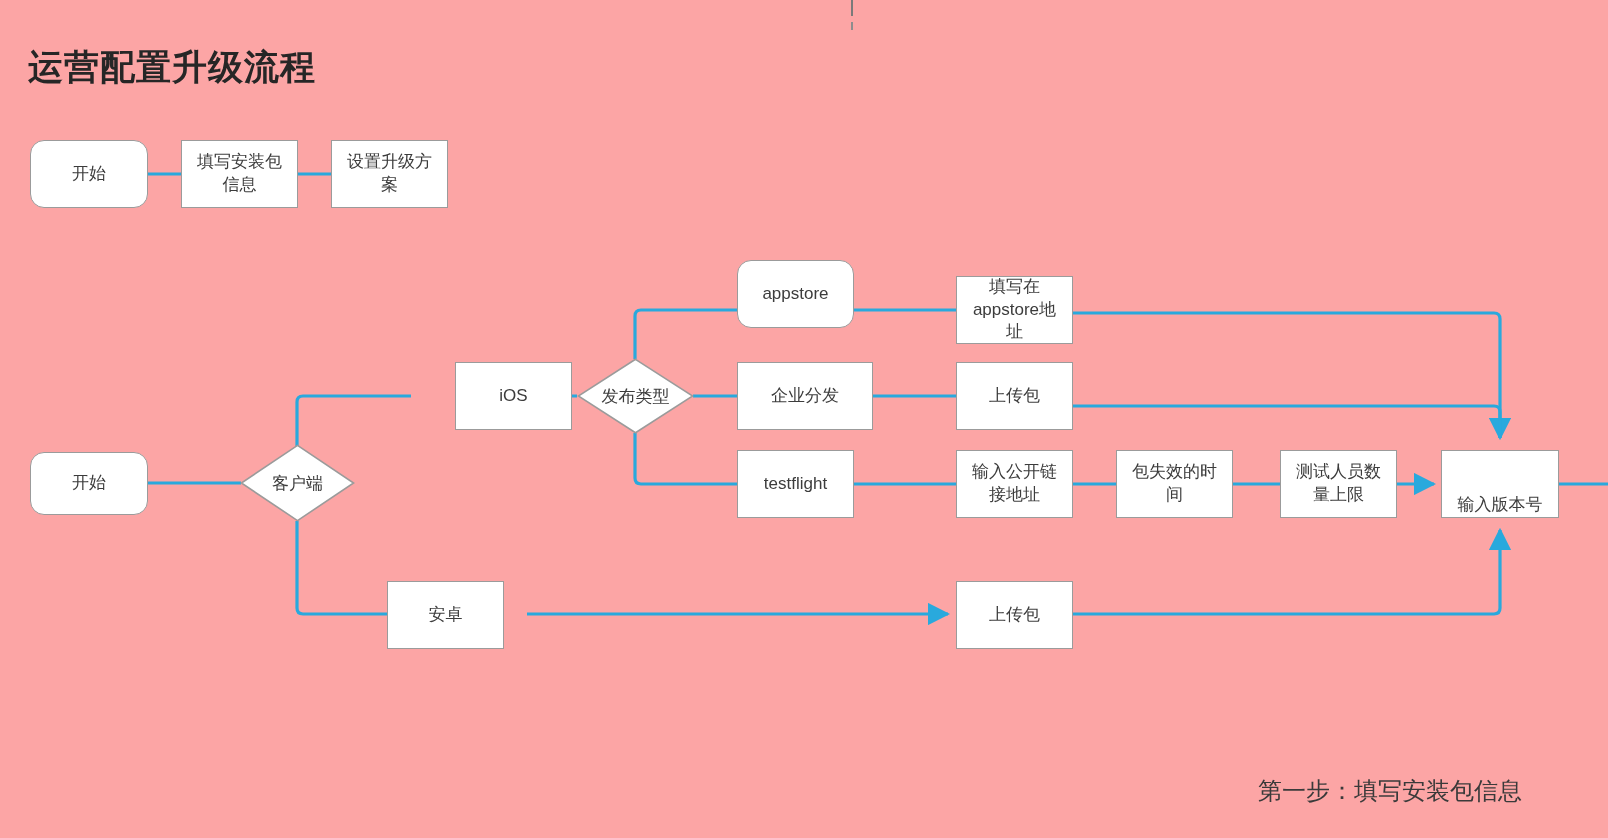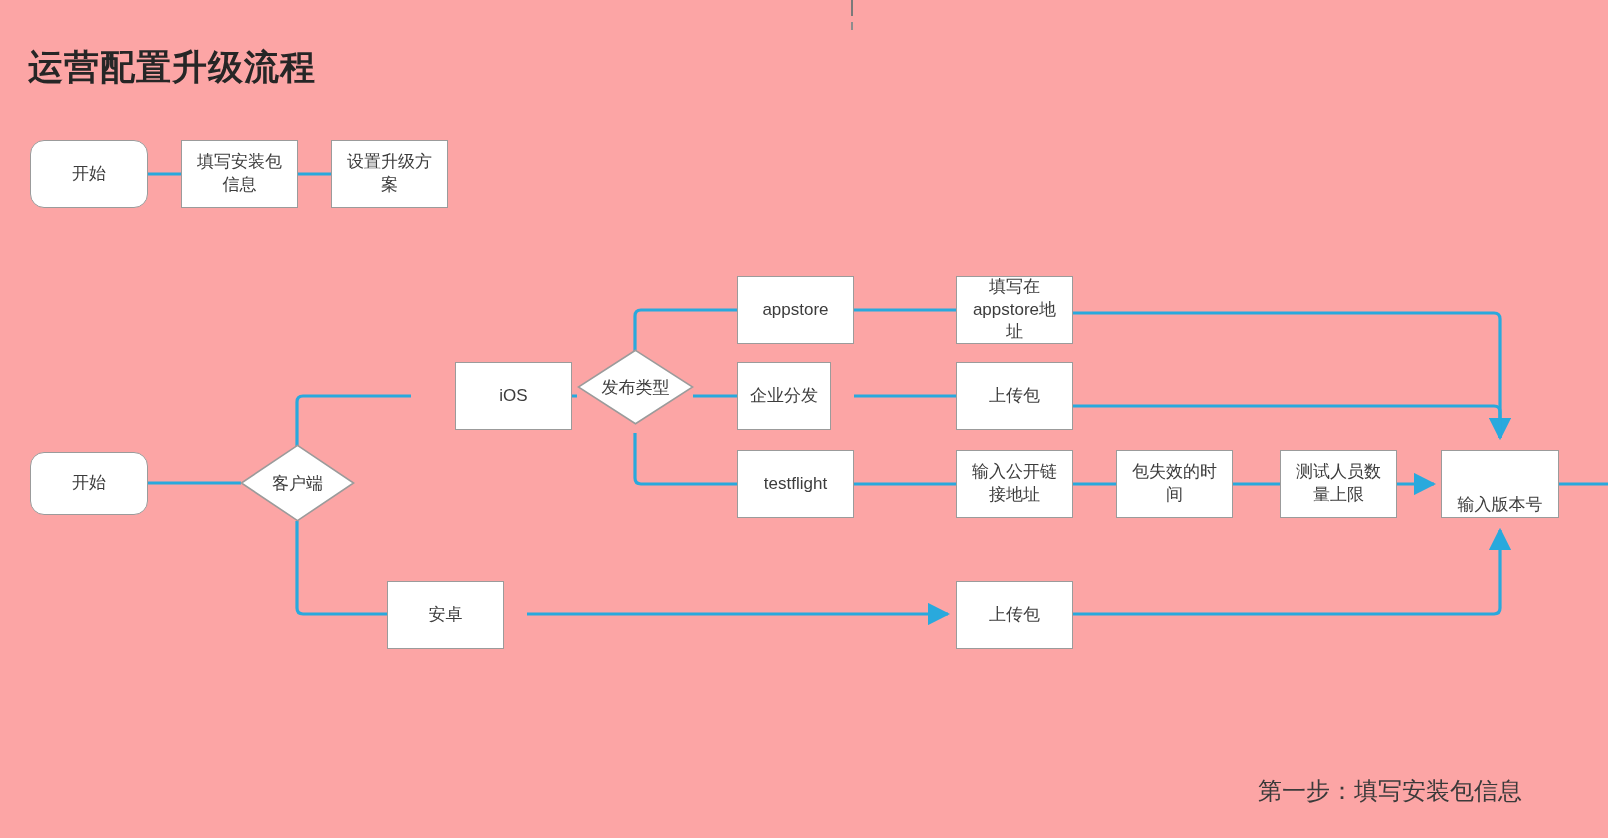--- a/index.html
+++ b/index.html
@@ -208,32 +208,32 @@
   </div>
 
   <div class="node" style="left:411px; top:362px; width:117px; height:68px;margin-left:44px;">
     <span class="label">iOS</span>
   </div>
 
   <div class="node" style="left:387px; top:581px; width:117px; height:68px;">
     <span class="label">安卓</span>
   </div>
 
-  <div class="diamond" style="left:577px; top:349px; width:117px; height:76px;">
+  <div class="diamond" style="left:577px; top:358px; width:117px; height:76px;">
     <svg class="dmd-svg" width="117" height="76" viewBox="0 0 117 76" xmlns="http://www.w3.org/2000/svg">
       <polygon points="58.5,1.3 115.7,38 58.5,74.7 1.3,38" fill="#ffffff" stroke="#9b9b9b" stroke-width="1.6"></polygon>
     </svg>
     <div class="dmd-label">发布类型</div>
   </div>
 
-  <div class="node" style="left:737px; top:276px; width:117px; height:68px;">
+  <div class="node" style="left:737px; top:260px; width:117px; height:68px;border-radius:14px;">
     <span class="label">appstore</span>
   </div>
 
-  <div class="node" style="left:737px; top:362px; width:94px; height:68px;">
+  <div class="node" style="left:737px; top:362px; width:136px; height:68px;">
     <span class="label">企业分发</span>
   </div>
 
   <div class="node" style="left:737px; top:450px; width:117px; height:68px;">
     <span class="label">testflight</span>
   </div>
 
   <div class="node" style="left:956px; top:276px; width:117px; height:68px;">
     <span class="label">填写在appstore地址</span>
   </div>

